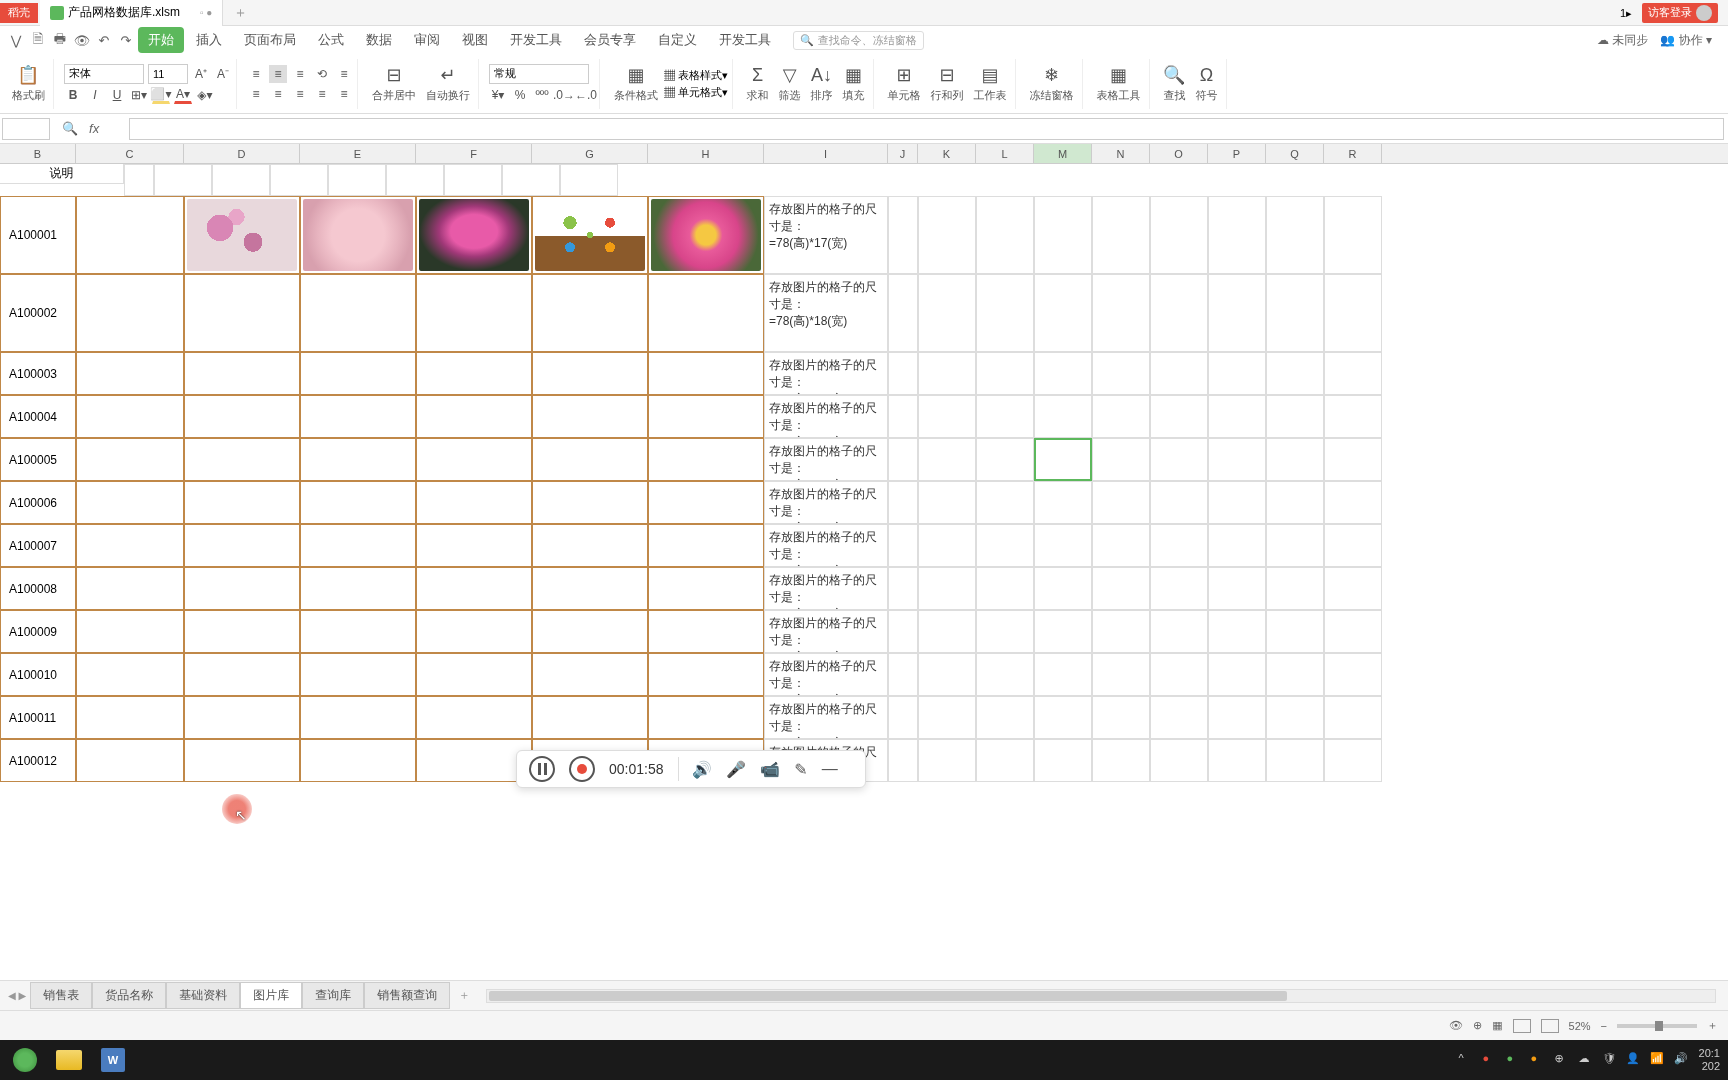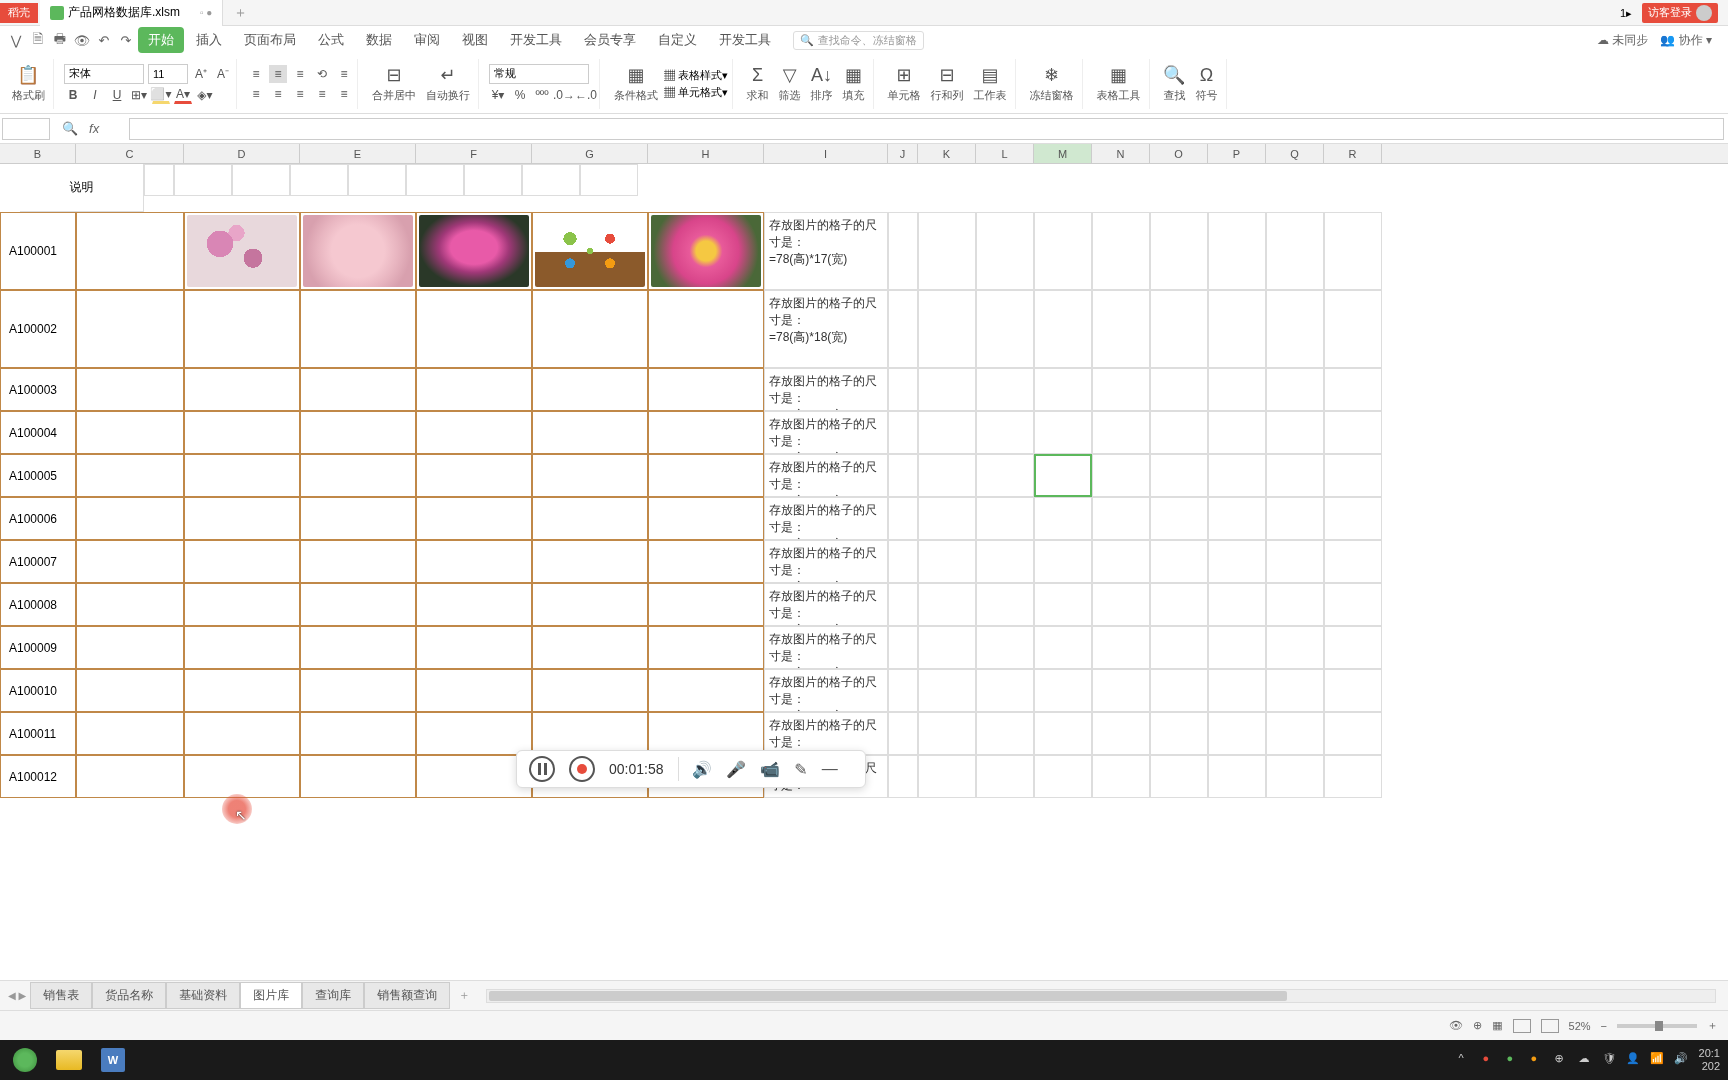--- a/index.html
+++ b/index.html
@@ -318,21 +318,21 @@
     <div class="col-h cw-L">L</div>
     <div class="col-h cw-M" style="background:#d0e8d0;">M</div>
     <div class="col-h cw-N">N</div>
     <div class="col-h cw-O">O</div>
     <div class="col-h cw-P">P</div>
     <div class="col-h cw-Q">Q</div>
     <div class="col-h cw-R">R</div>
   </div>
   <div class="grid-body" id="grid-body">
       <div class="grid-row title-row">
-        <div class="cell cw-I" style="height:48px;justify-content:center;margin-left:20px;">说明</div>
+        <div class="cell cw-I" style="height:20px;justify-content:center;">说明</div>
         <div class="cell cw-J" style="height:32px;border:1px solid #ddd;"></div>
         <div class="cell cw-K" style="height:32px;border:1px solid #ddd;"></div>
         <div class="cell cw-L" style="height:32px;border:1px solid #ddd;"></div>
         <div class="cell cw-M" style="height:32px;border:1px solid #ddd;"></div>
         <div class="cell cw-N" style="height:32px;border:1px solid #ddd;"></div>
         <div class="cell cw-O" style="height:32px;border:1px solid #ddd;"></div>
         <div class="cell cw-P" style="height:32px;border:1px solid #ddd;"></div>
         <div class="cell cw-Q" style="height:32px;border:1px solid #ddd;"></div>
         <div class="cell cw-R" style="height:32px;border:1px solid #ddd;"></div>
       </div>

